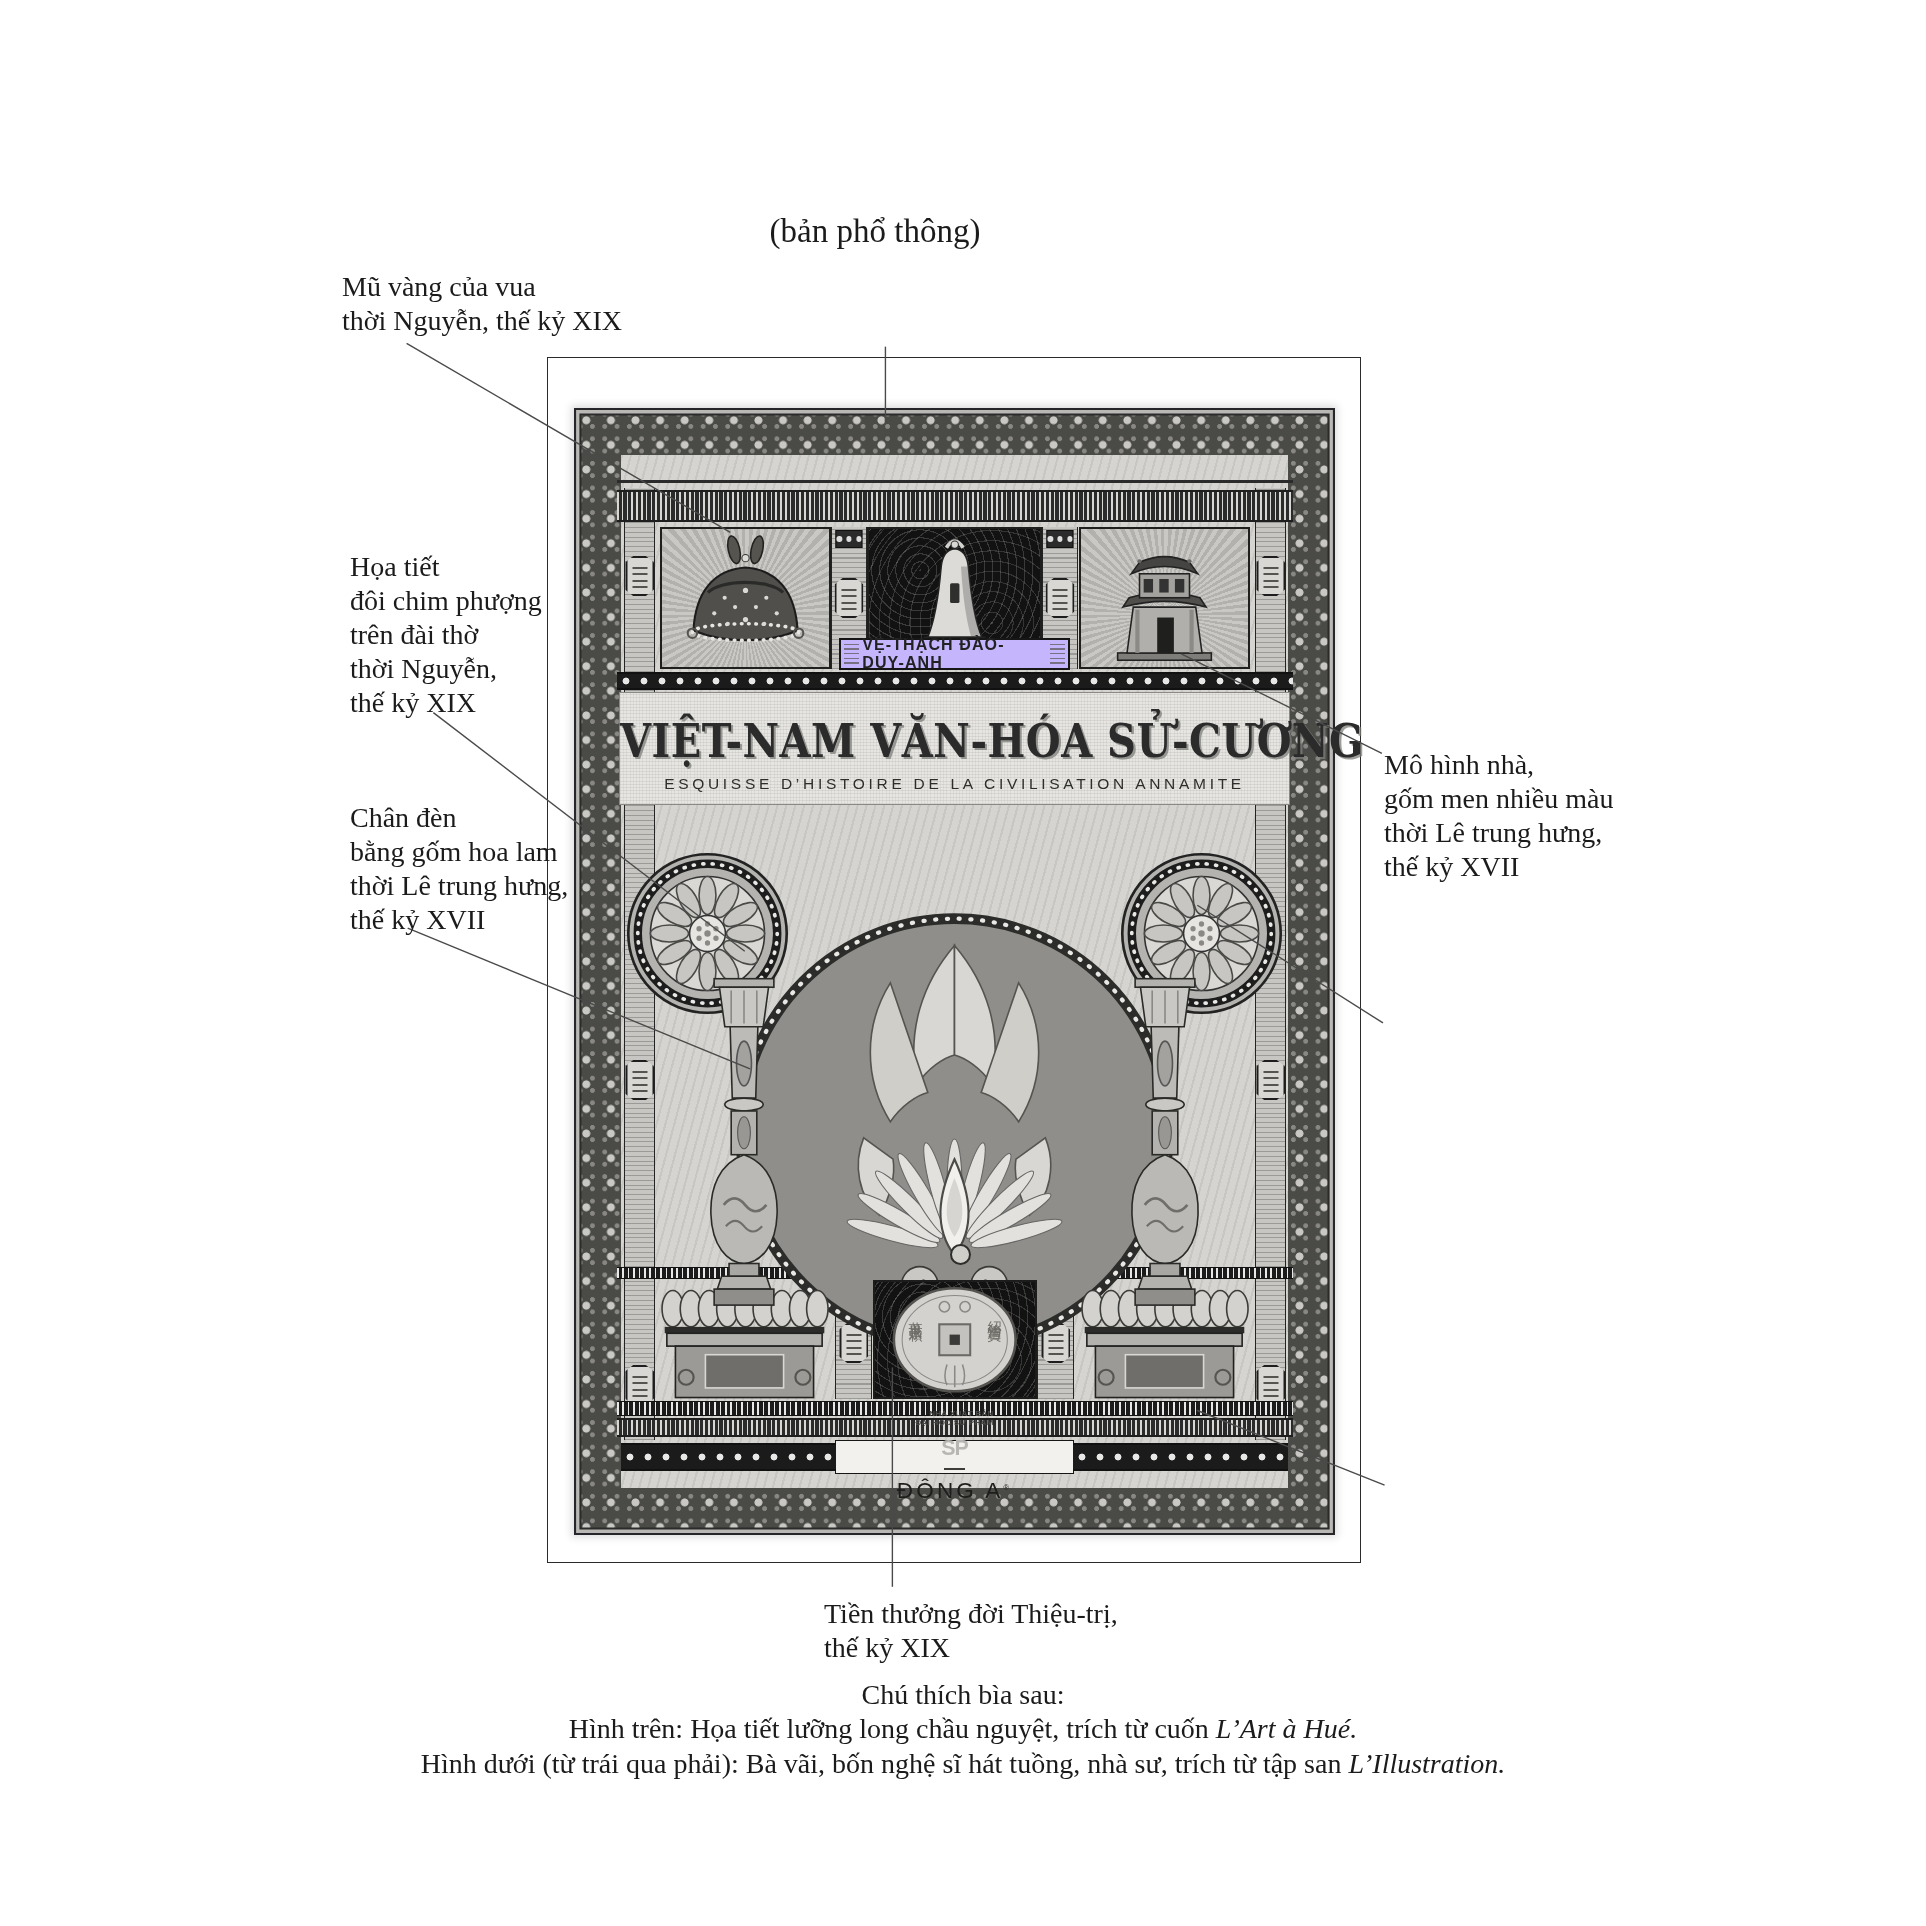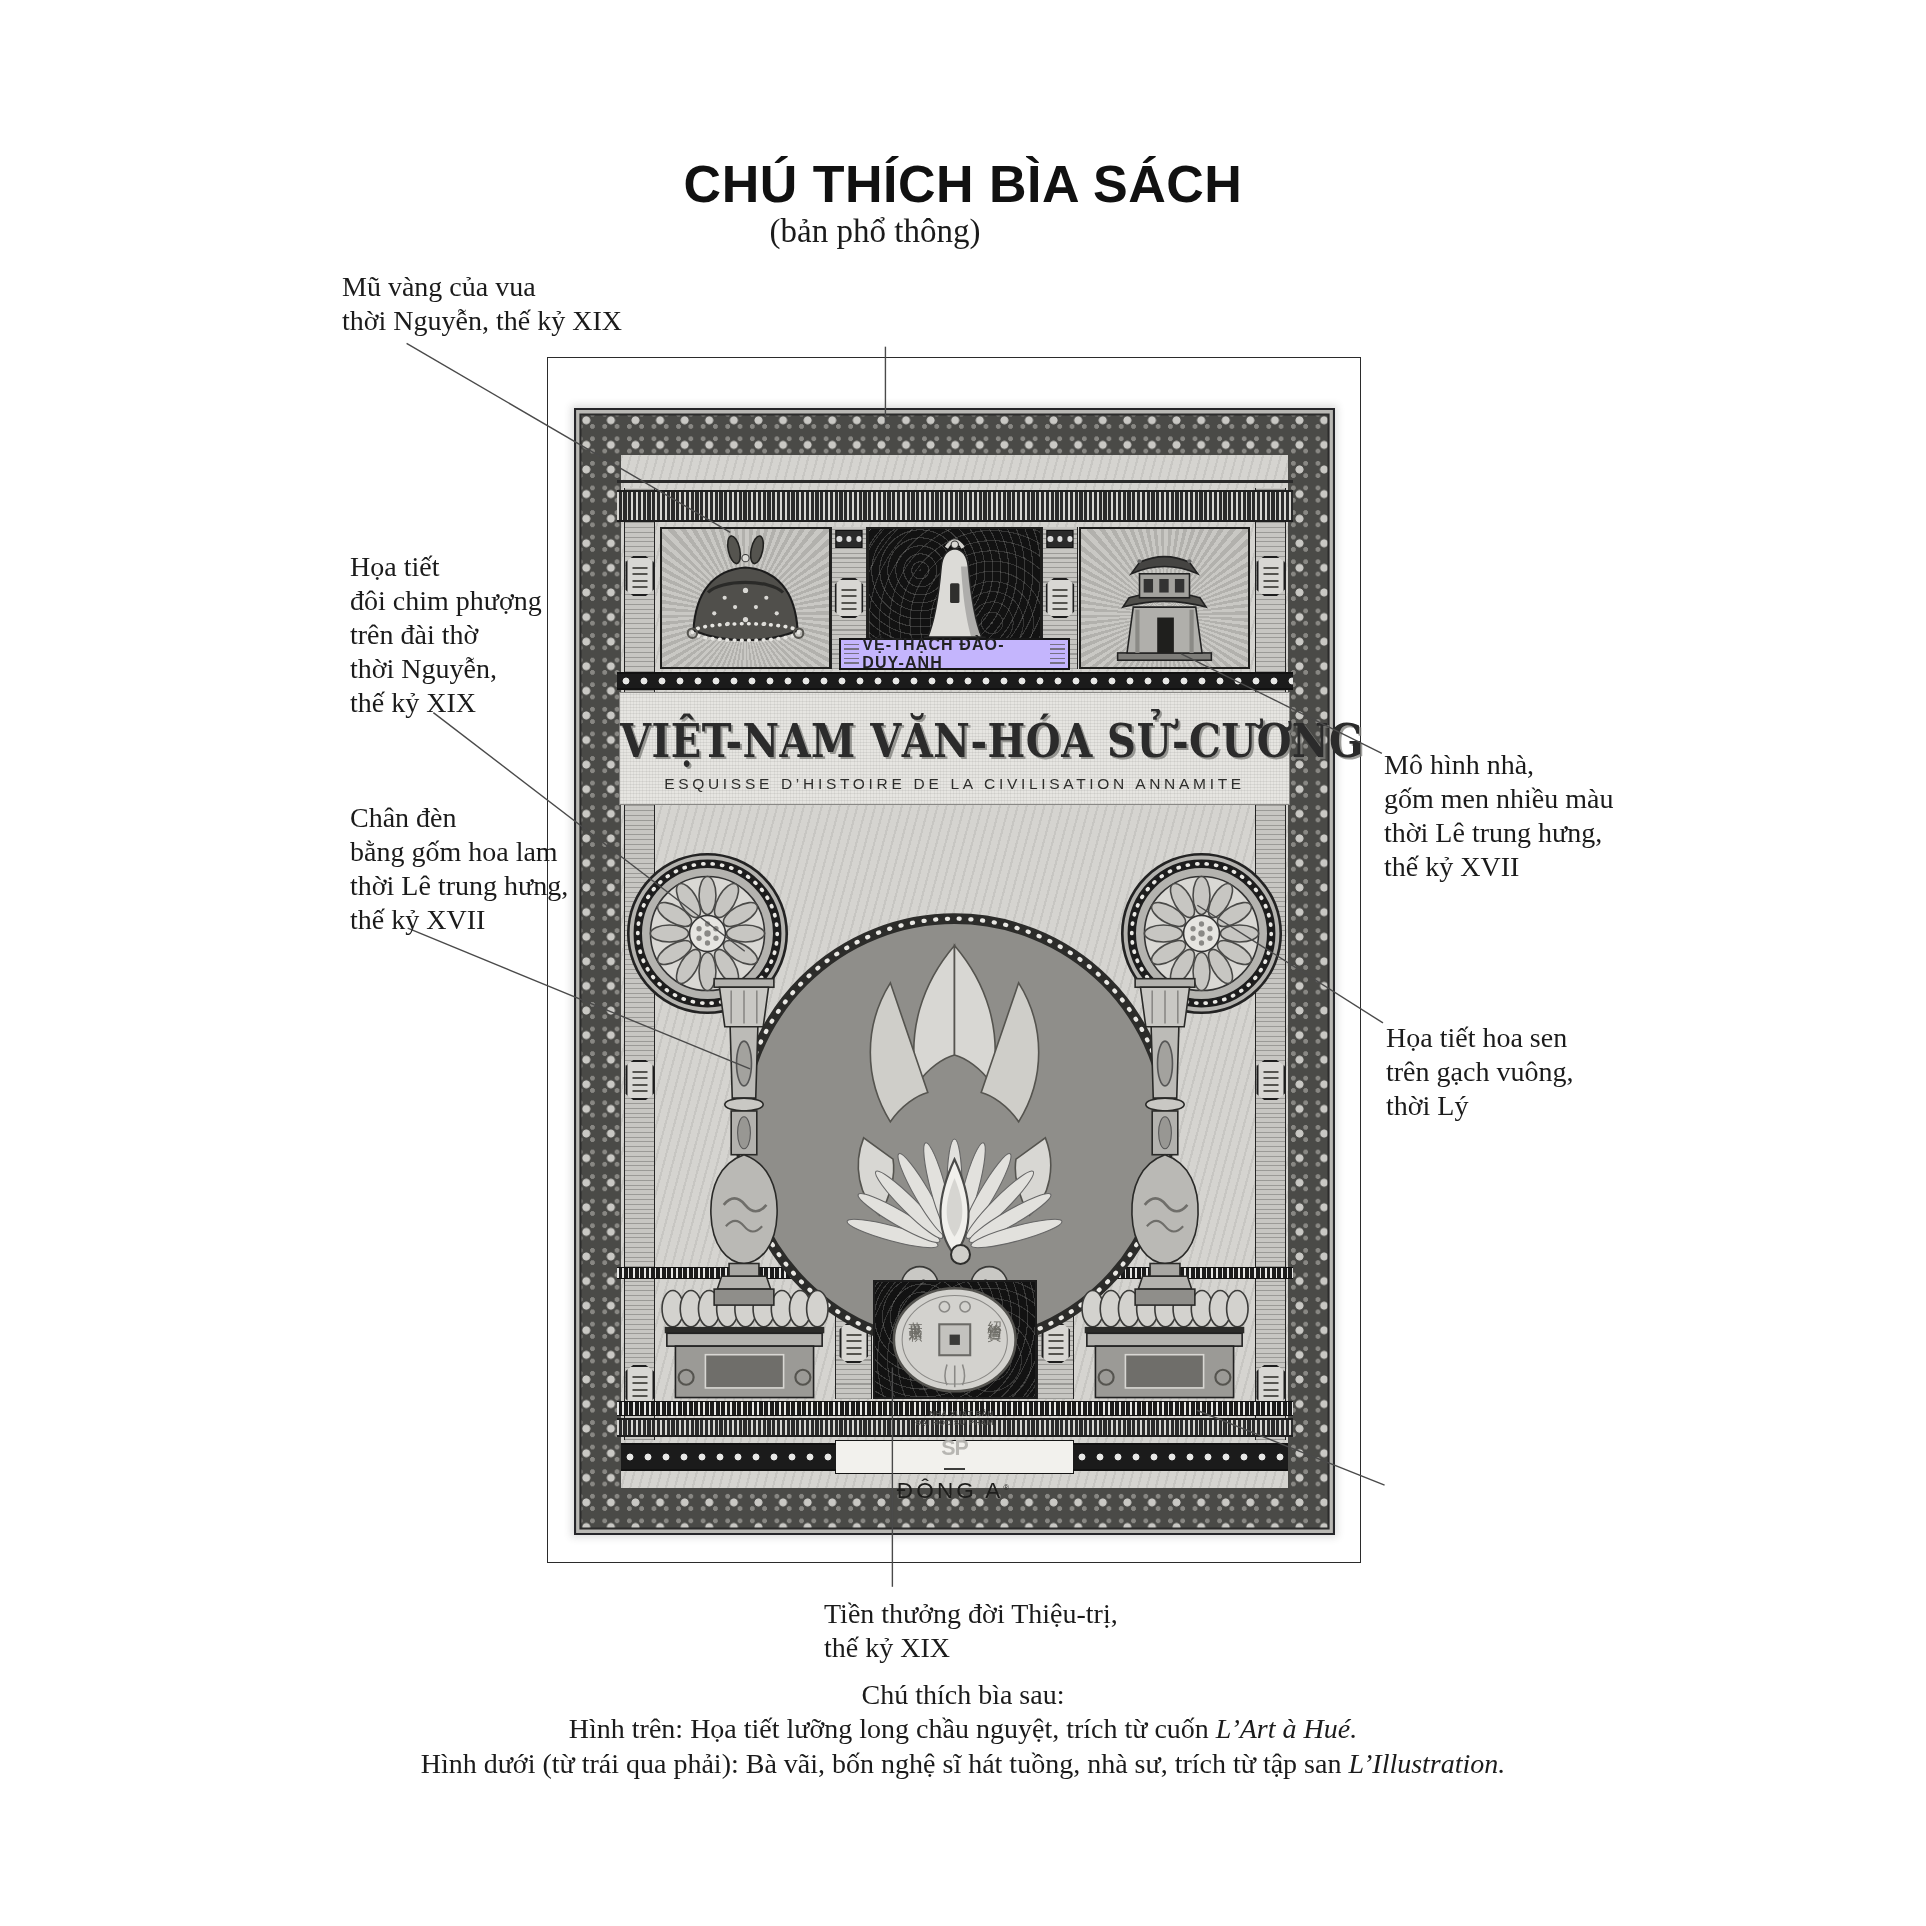--- a/index.html
+++ b/index.html
@@ -133,21 +133,20 @@
   .brand{font-size:22.5px;letter-spacing:3.2px;color:#1d1d1b;font-weight:500;}
   .brand sup{font-size:7.5px;}
 
   svg .ol{stroke:#222220;stroke-width:3;}
 </style>
 </head>
 <body>
 
 <div class="page">
 
-  <div class="page-title">CHÚ THÍCH BÌA SÁCH</div>
   <div class="page-subtitle">(bản phổ thông)</div>
 
   <svg class="leader-overlay" width="1926" height="1926" viewBox="0 0 3600 3600">
     <line x1="760" y1="642" x2="1365" y2="995"></line>
     <line x1="1655" y1="648" x2="1655" y2="792"></line>
     <line x1="810" y1="1332" x2="1392" y2="1778"></line>
     <line x1="762" y1="1735" x2="1402" y2="1998"></line>
     <line x1="2208" y1="1222" x2="2583" y2="1408"></line>
     <line x1="2238" y1="1692" x2="2585" y2="1912"></line>
     <line x1="2237" y1="2636" x2="2588" y2="2776"></line>
@@ -170,25 +169,20 @@
     <div>bằng gốm hoa lam</div>
     <div>thời Lê trung hưng,</div>
     <div>thế kỷ XVII</div>
   </div>
   <div class="callout" id="callout-house">
     <div>Mô hình nhà,</div>
     <div>gốm men nhiều màu</div>
     <div>thời Lê trung hưng,</div>
     <div>thế kỷ XVII</div>
   </div>
-  <div class="callout" id="callout-lotus">
-    <div>Họa tiết hoa sen</div>
-    <div>trên gạch vuông,</div>
-    <div>thời Lý</div>
-  </div>
   <div class="callout" id="callout-coin">
     <div>Tiền thưởng đời Thiệu-trị,</div>
     <div>thế kỷ XIX</div>
   </div>
 
   <div class="cover-box"></div>
 
   <div class="cover">
     <div class="cover-frame"></div>
     <div class="cover-inner"></div>

